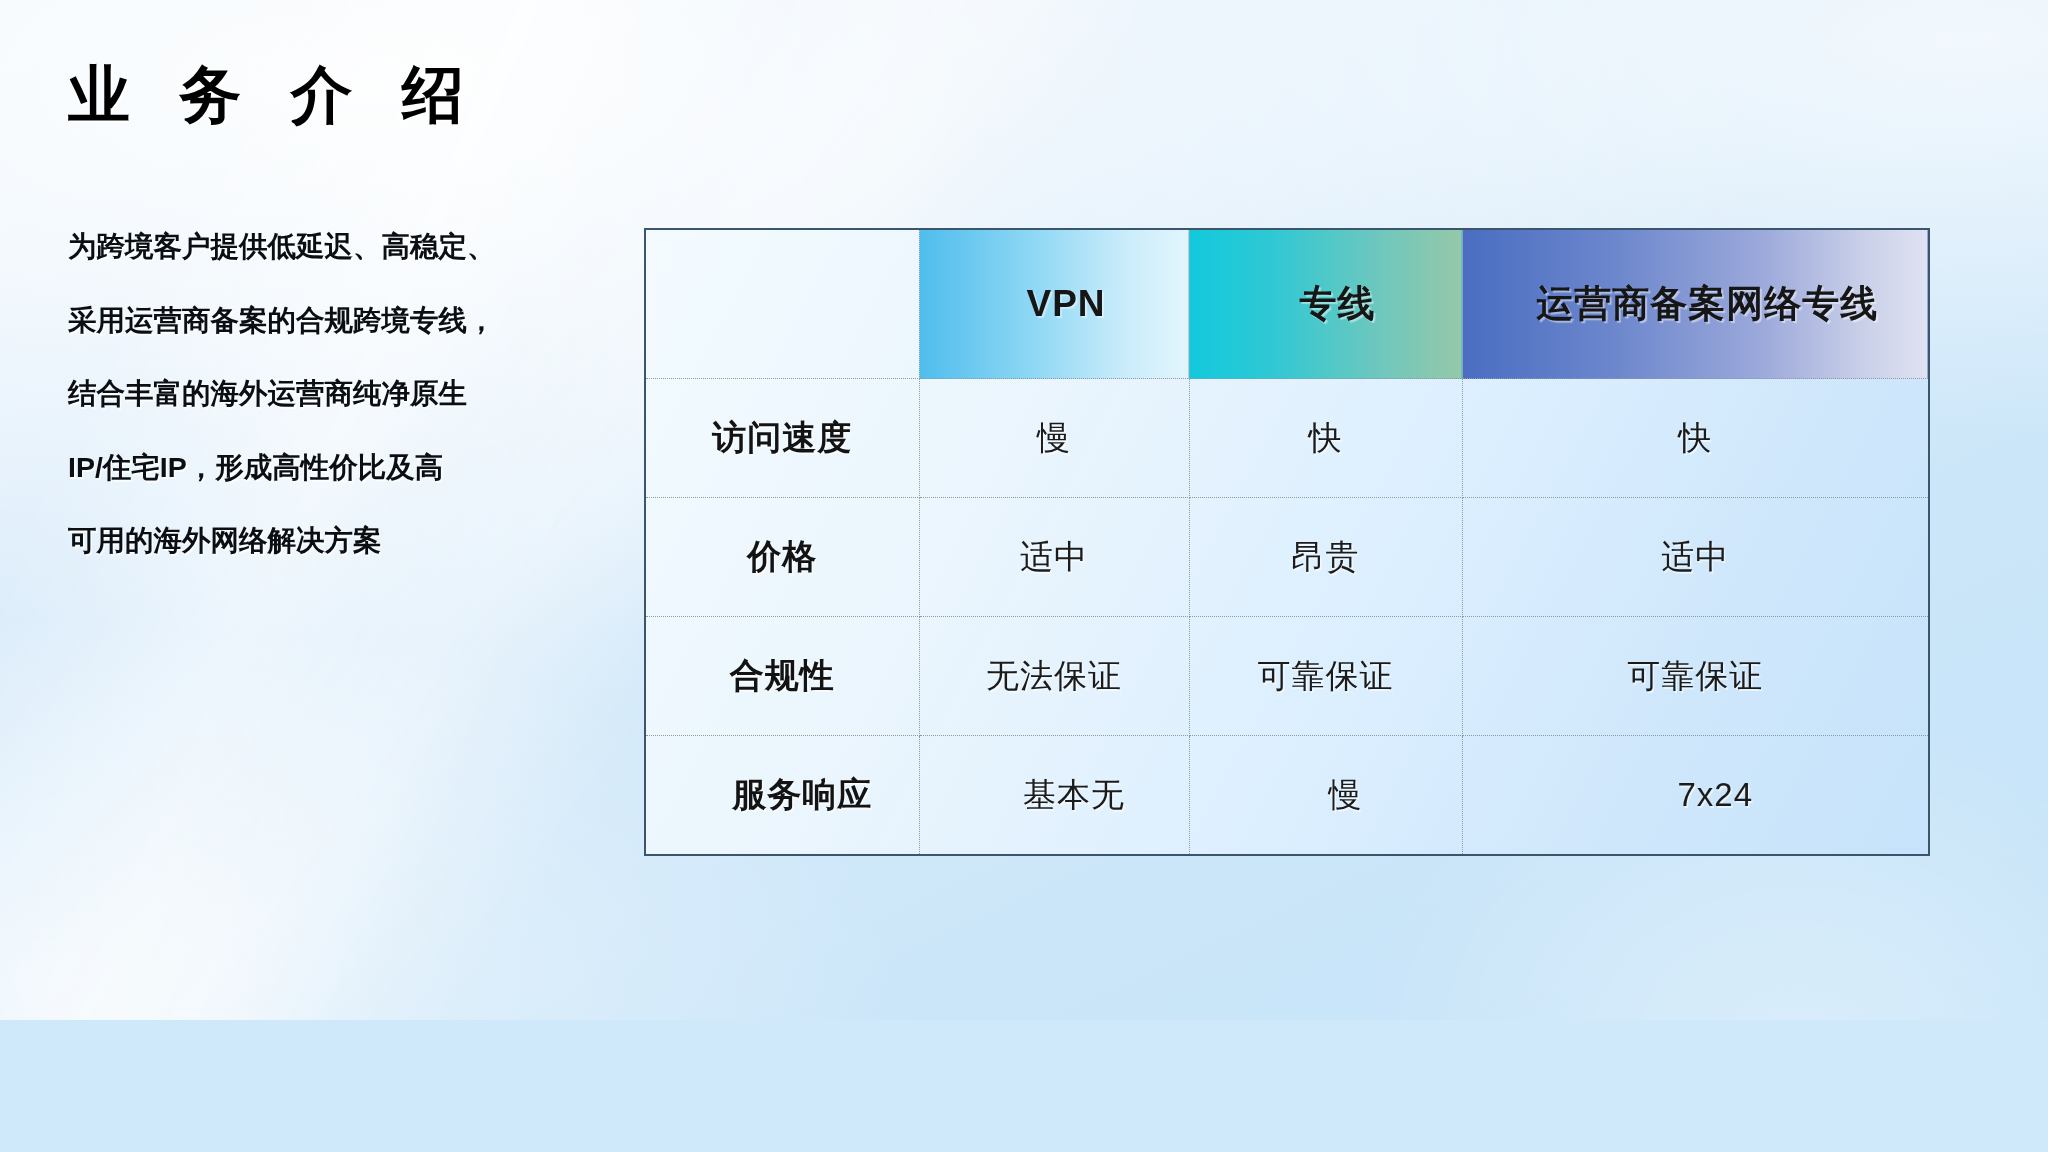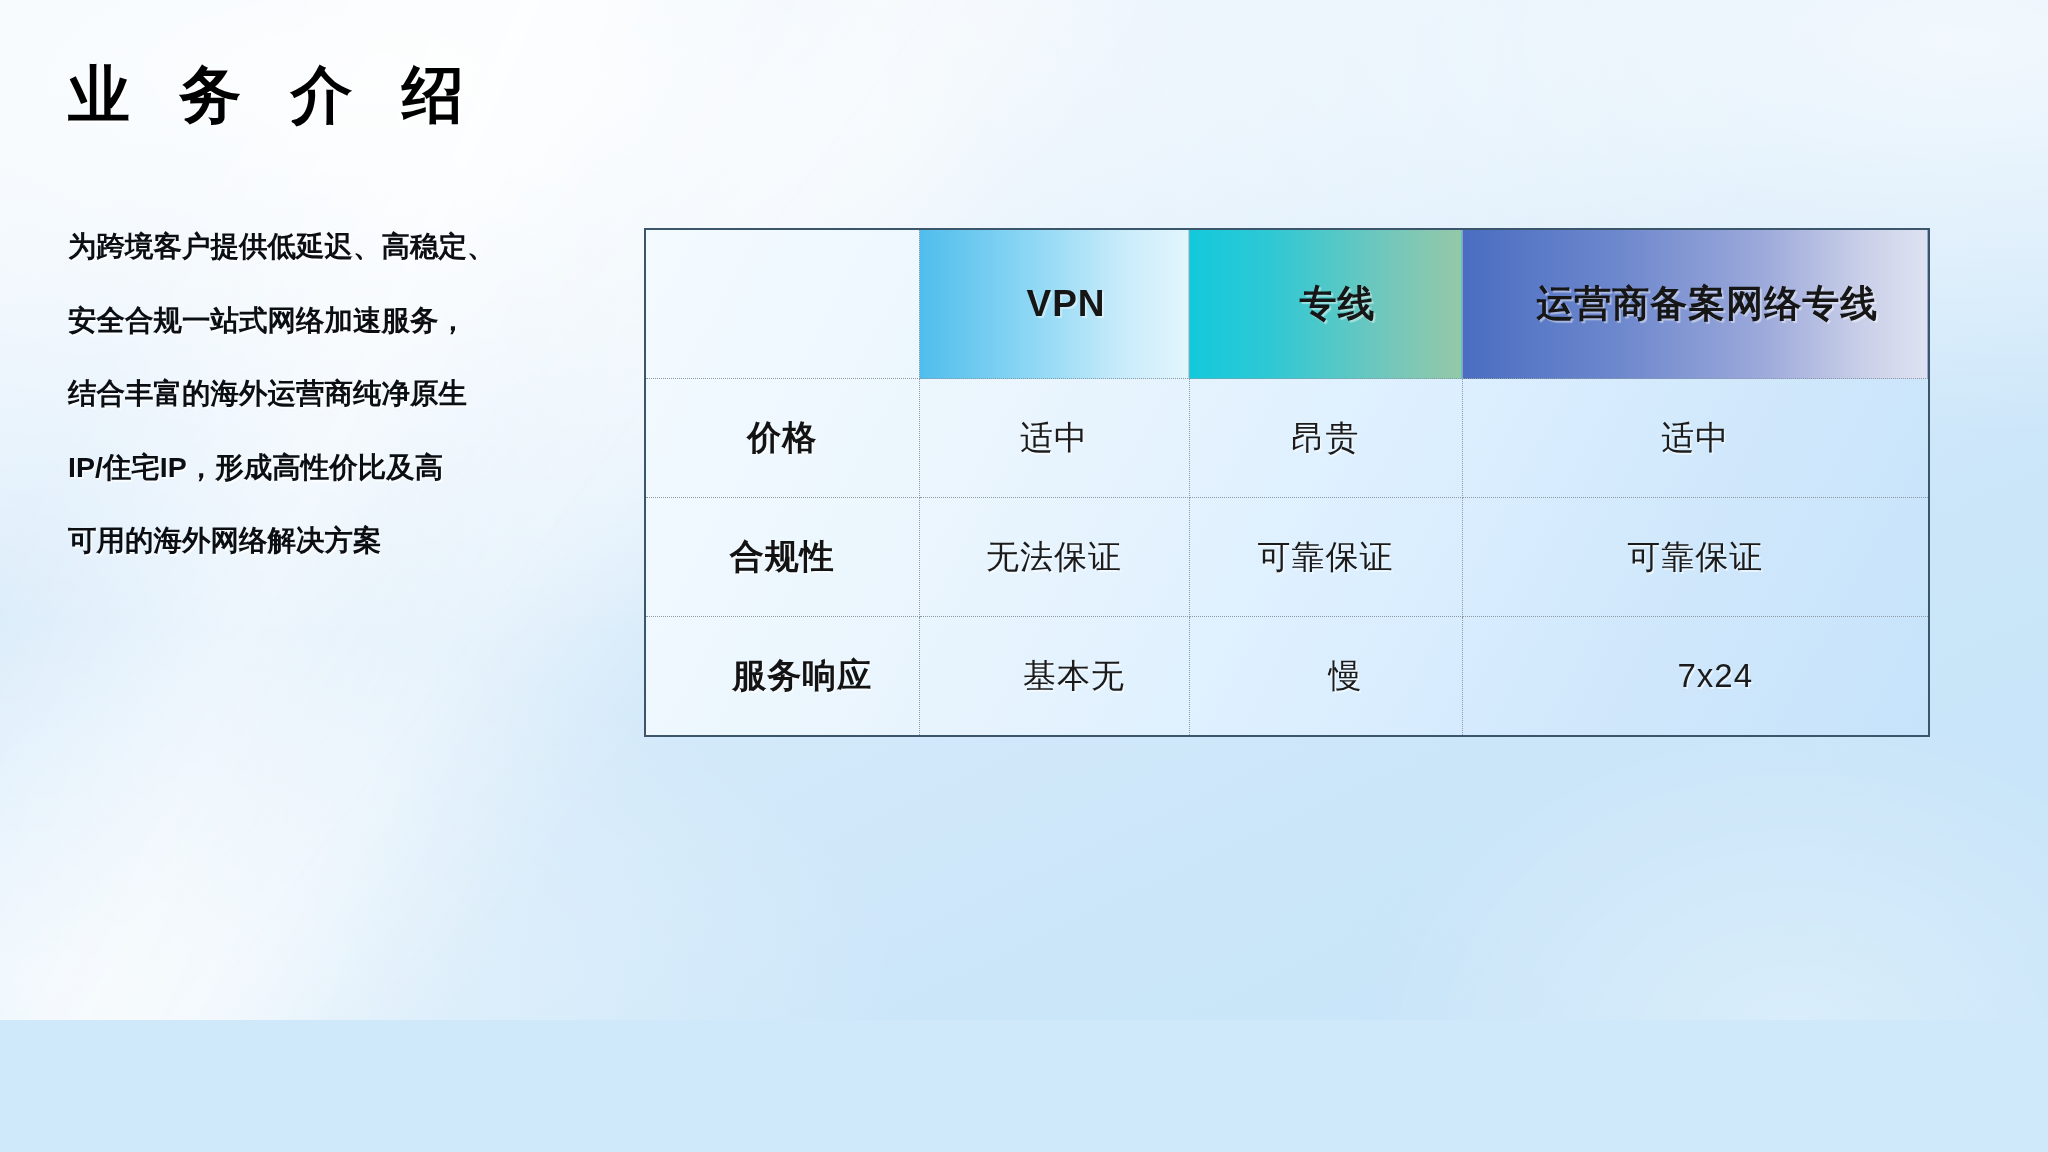--- a/index.html
+++ b/index.html
@@ -146,41 +146,47 @@
 <div class="slide">
 
   <div class="streak streak-a"></div>
   <div class="streak streak-b"></div>
   <div class="streak streak-c"></div>
 
   <div class="page-title">业 务 介 绍</div>
 
   <div class="intro">
     <div class="intro-line">为跨境客户提供低延迟、高稳定、</div>
-    <div class="intro-line">安全合规一站式网络加速服务，</div>
+    <div class="intro-line">采用运营商备案的合规跨境专线，</div>
     <div class="intro-line">结合丰富的海外运营商纯净原生</div>
     <div class="intro-line">IP/住宅IP，形成高性价比及高</div>
     <div class="intro-line">可用的海外网络解决方案</div>
   </div>
 
   <table class="compare-table">
     <colgroup>
       <col class="c0">
         <col class="c1">
         <col class="c2">
         <col class="c3">
     </colgroup>
     <tbody>
       <tr class="hdr-row">
         <td class="hdr-blank"></td>
         <td class="hdr-vpn hdr-cell">VPN</td>
         <td class="hdr-line hdr-cell">专线</td>
         <td class="hdr-filed hdr-cell">运营商备案网络专线</td>
       </tr>
 
+      <tr class="body-row">
+        <td class="row-label">访问速度</td>
+        <td class="row-value">慢</td>
+        <td class="row-value">快</td>
+        <td class="row-value">快</td>
+      </tr>
 
 
       <tr class="body-row">
         <td class="row-label">价格</td>
         <td class="row-value">适中</td>
         <td class="row-value">昂贵</td>
         <td class="row-value">适中</td>
       </tr>
 
       <tr class="body-row">

